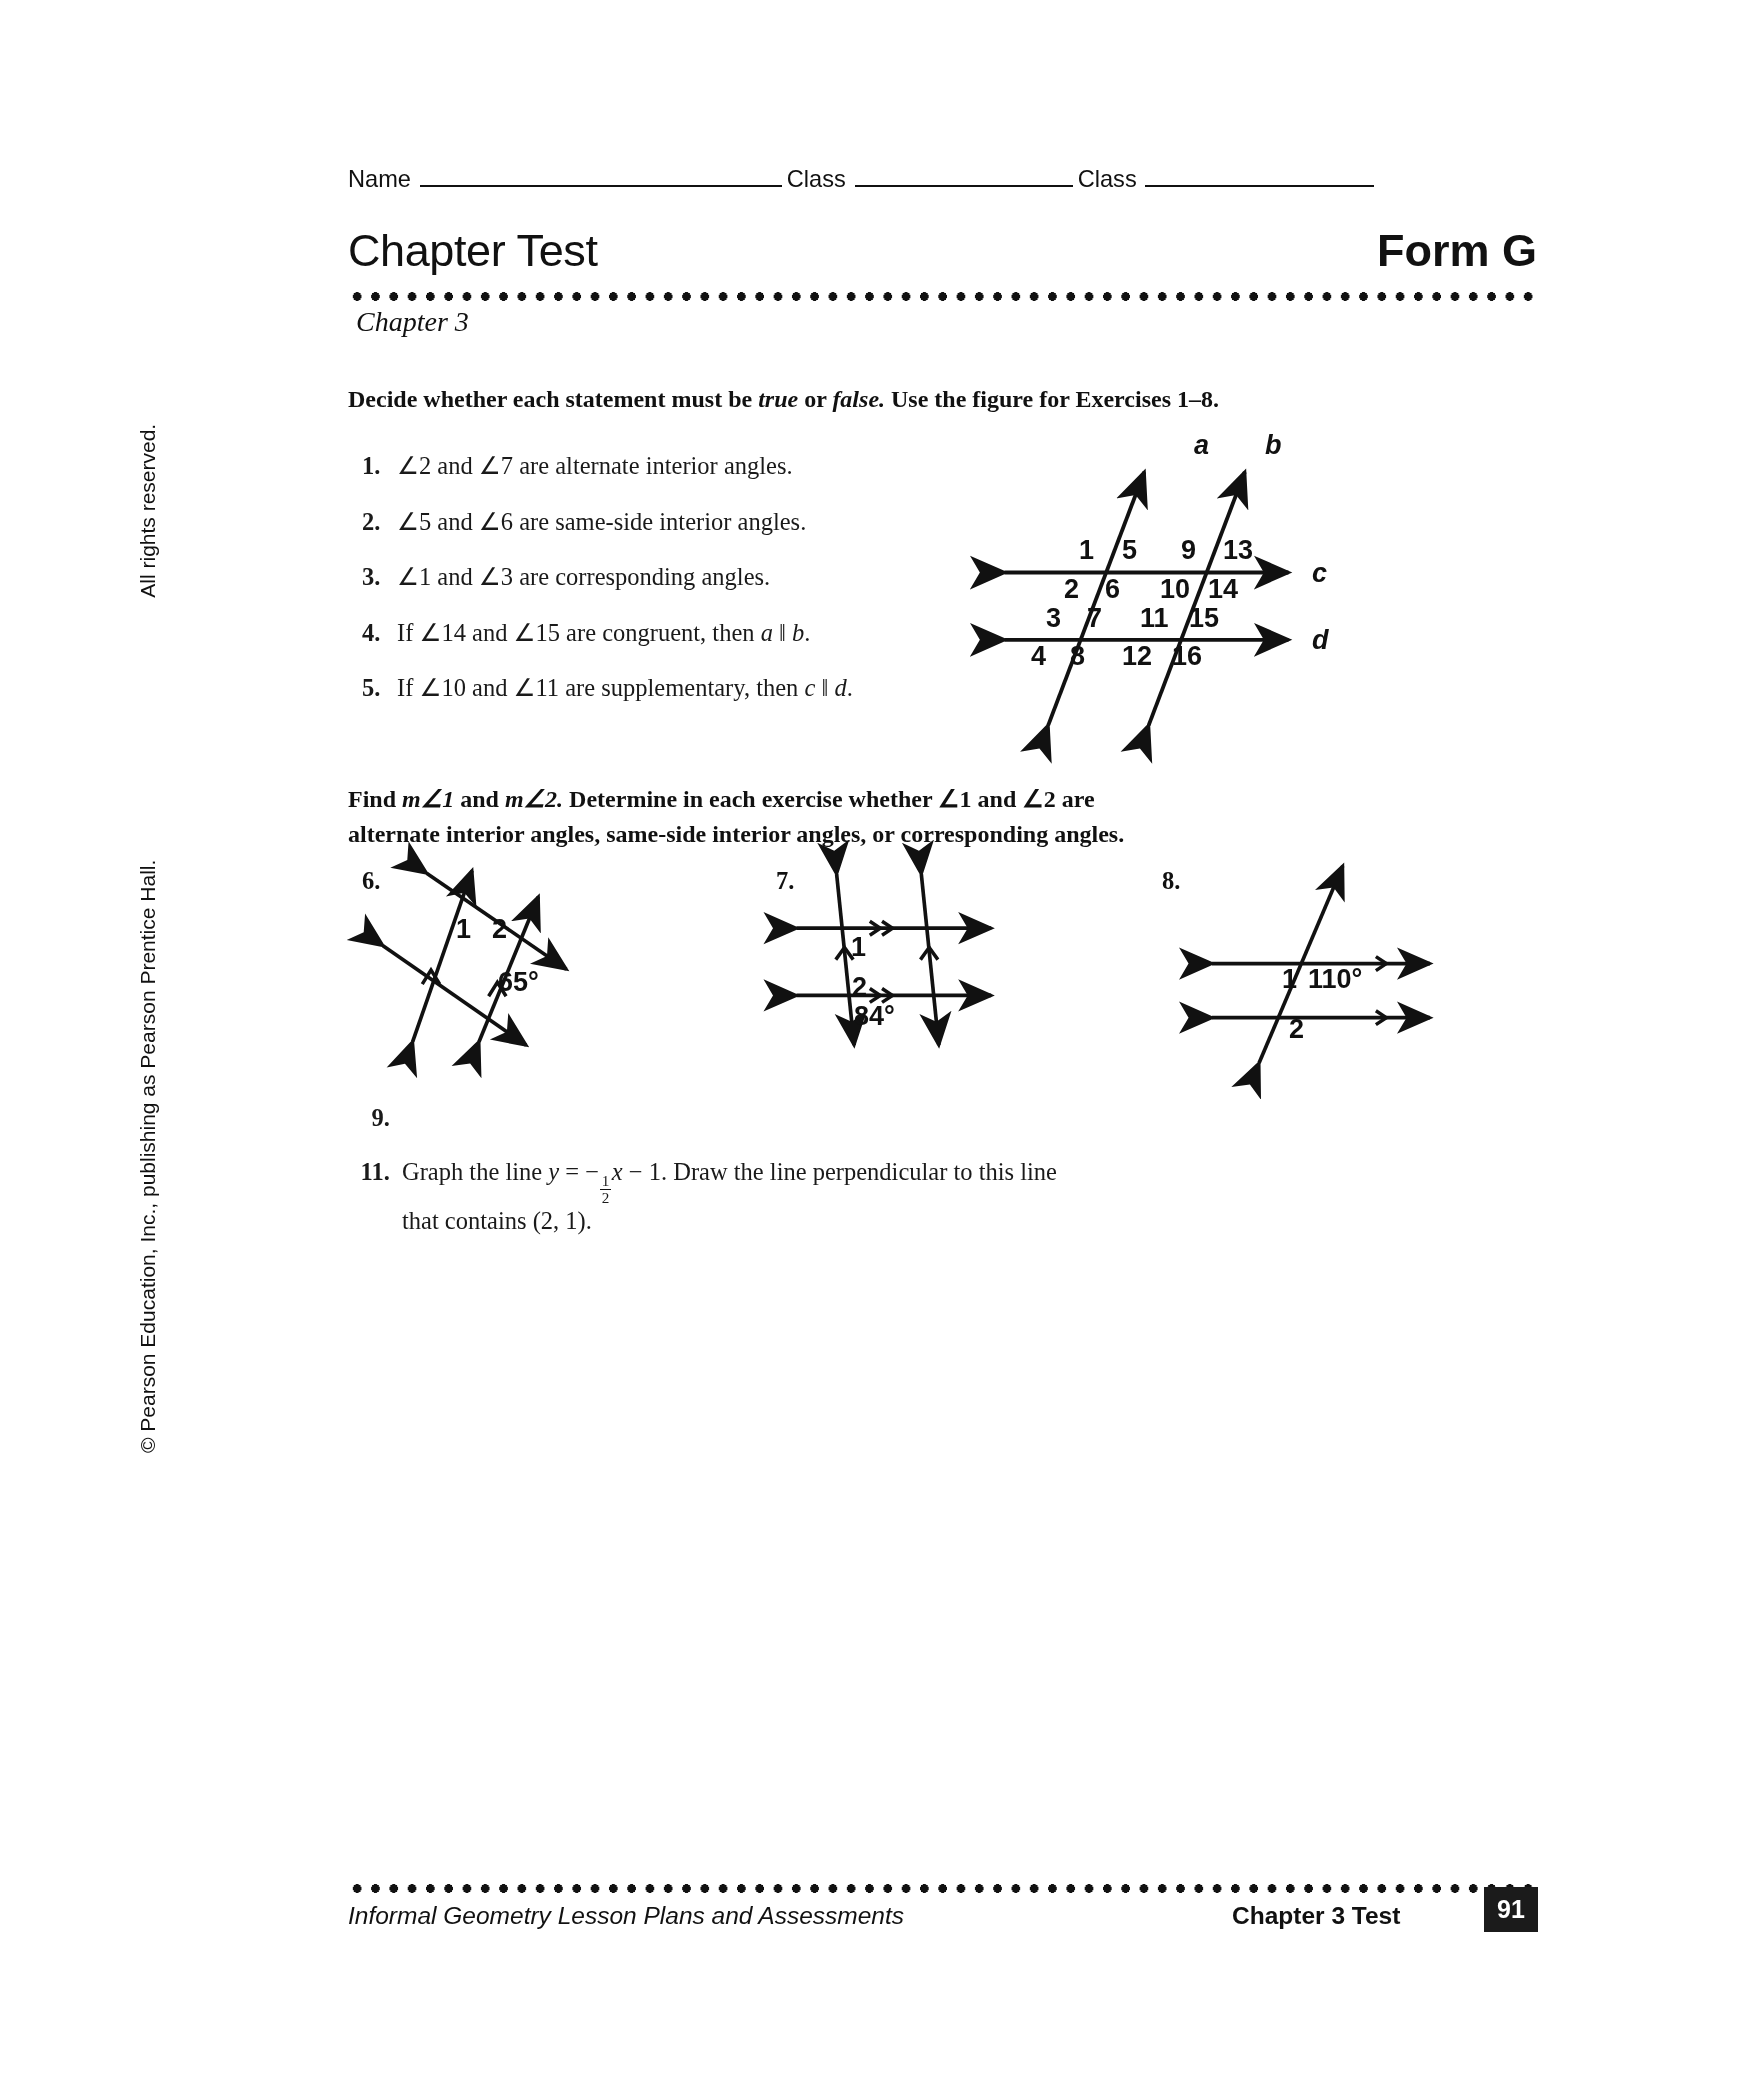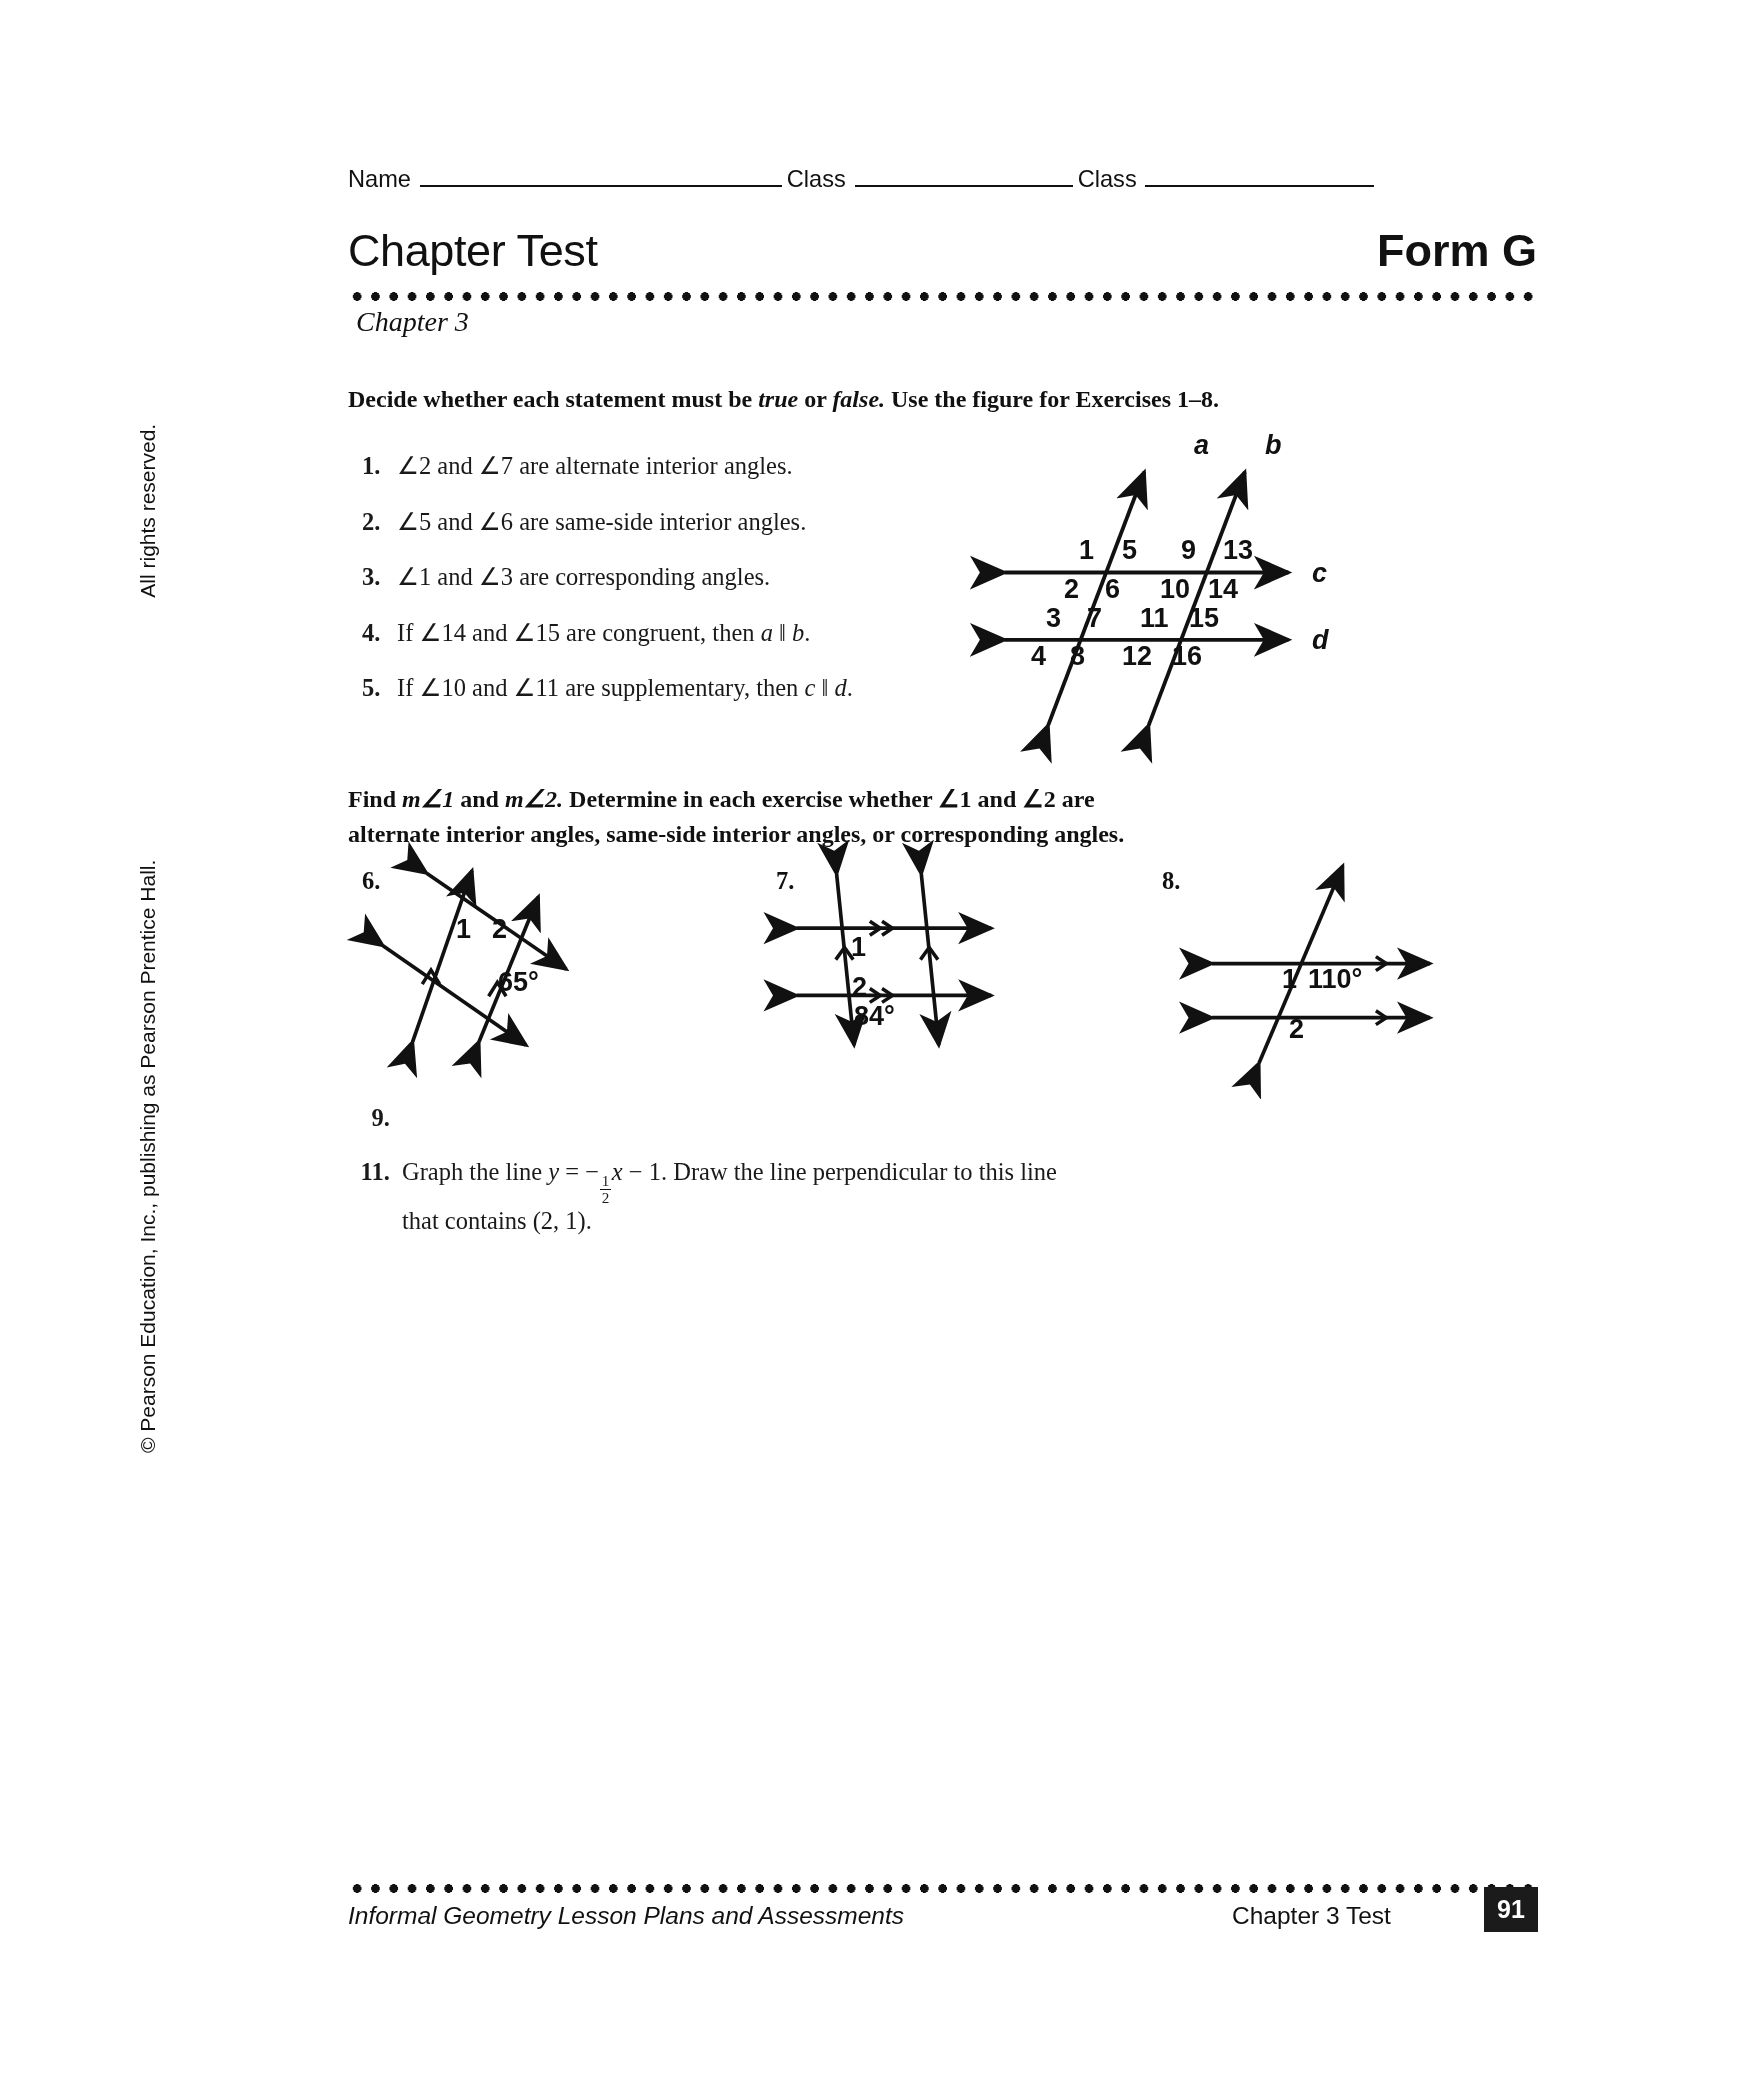--- a/index.html
+++ b/index.html
@@ -199,20 +199,21 @@
     font-size: 24.5px;
     color: #111;
   }
   .footer-right {
     position: absolute;
     left: 1232px;
     top: 1902px;
     font-family: "Liberation Sans", sans-serif;
     font-size: 24.5px;
     color: #111;
+    font-weight: bold;
   }
   .page-badge {
     position: absolute;
     left: 1484px;
     top: 1887px;
     width: 54px;
     height: 45px;
     background: #1b1b1b;
     color: #ffffff;
     font-family: "Liberation Sans", sans-serif;

